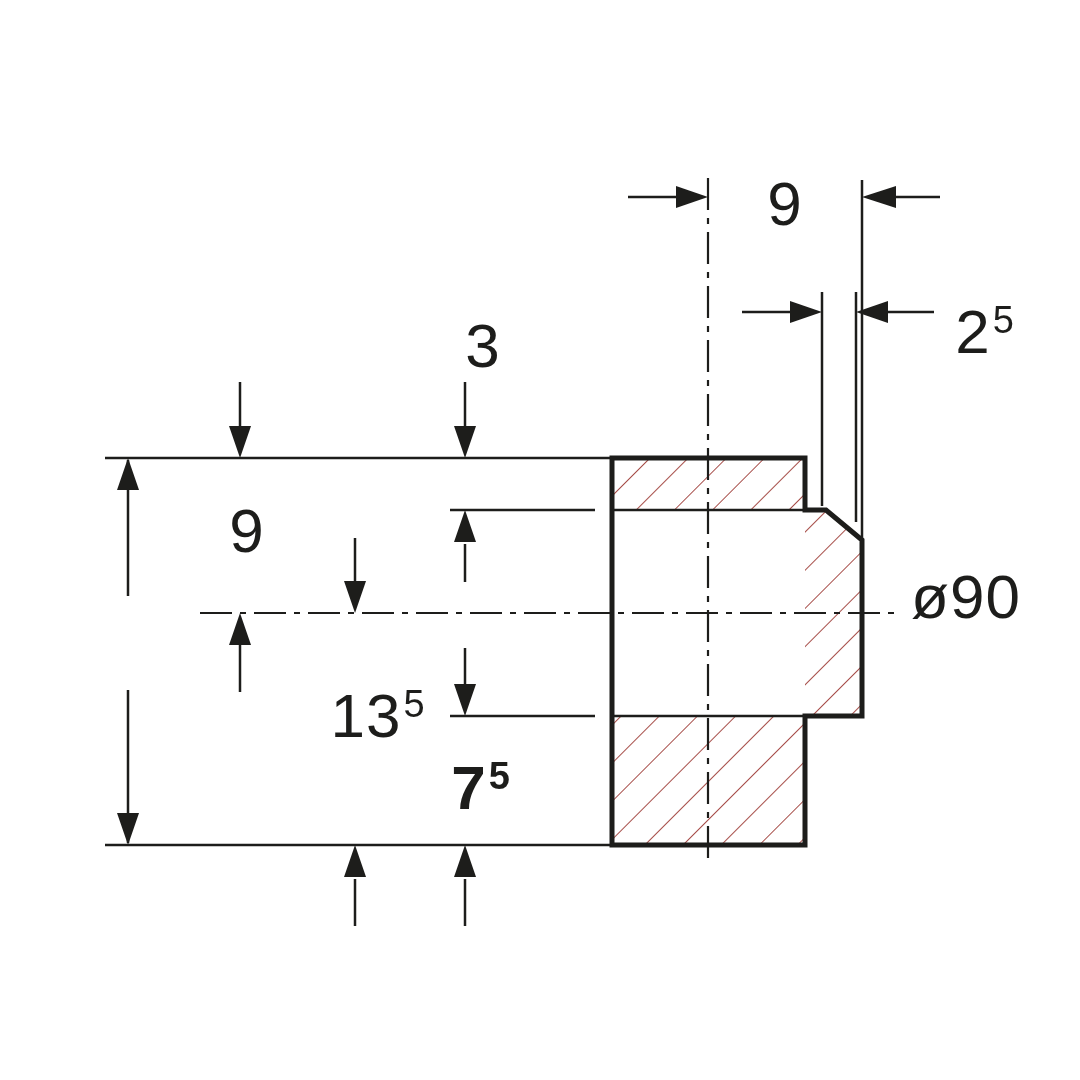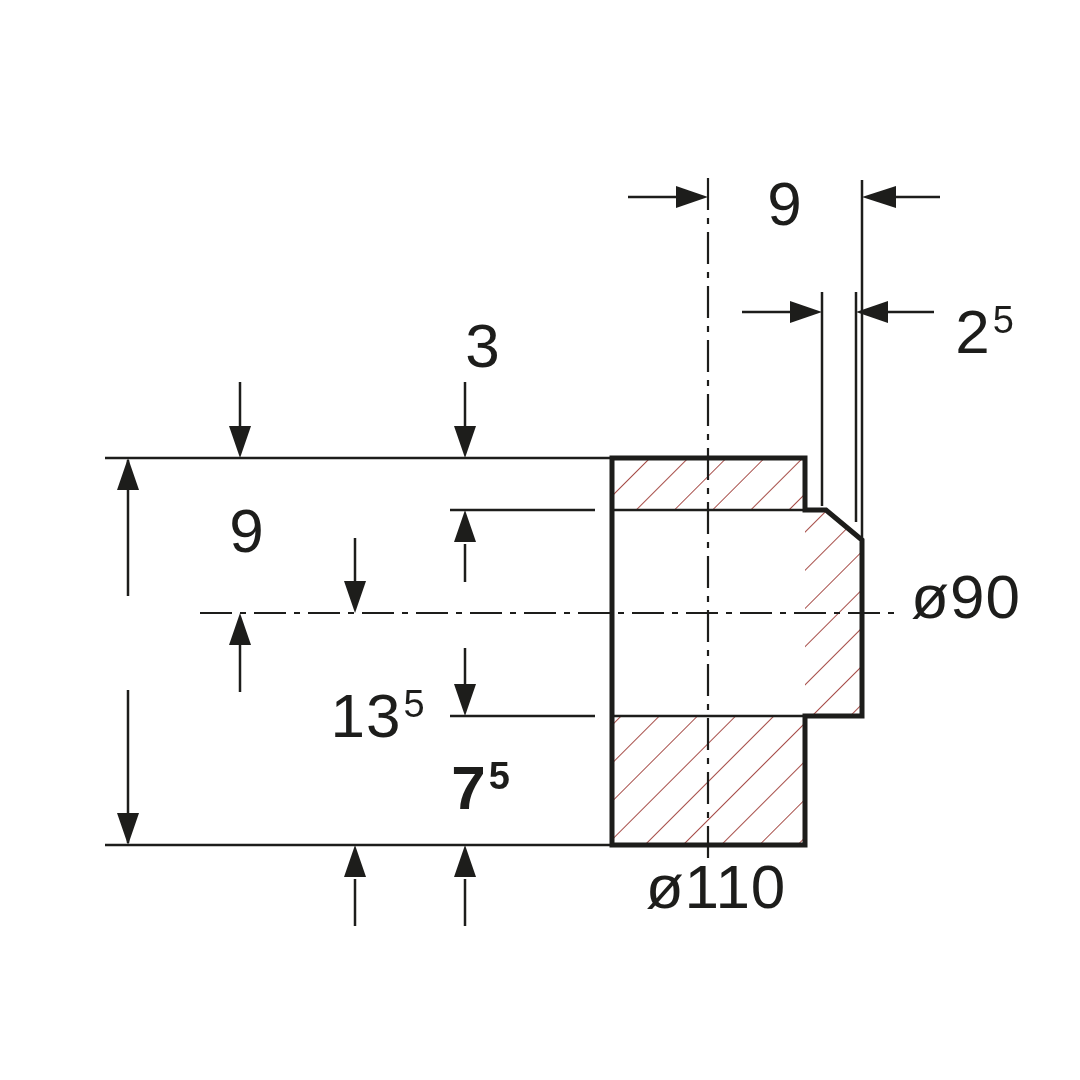--- a/index.html
+++ b/index.html
@@ -137,15 +137,14 @@
 
   <div class="dim-label" style="left:247px; top:531px;"><span>9</span></div>
 
 
   <div class="dim-label" style="left:362px; top:716px;margin-left:16px;"><span>13</span><sup>5</sup></div>
 
   <div class="dim-label" style="left:481px; top:788px;font-weight:bold;"><span>7</span><sup>5</sup></div>
 
   <div class="dim-label" style="left:966px; top:597px;"><span>ø90</span></div>
 
-  <div class="dim-label" style="left:716px; top:887px;"><span>ø110</span></div>
 
 </div>
 
 </body></html>

